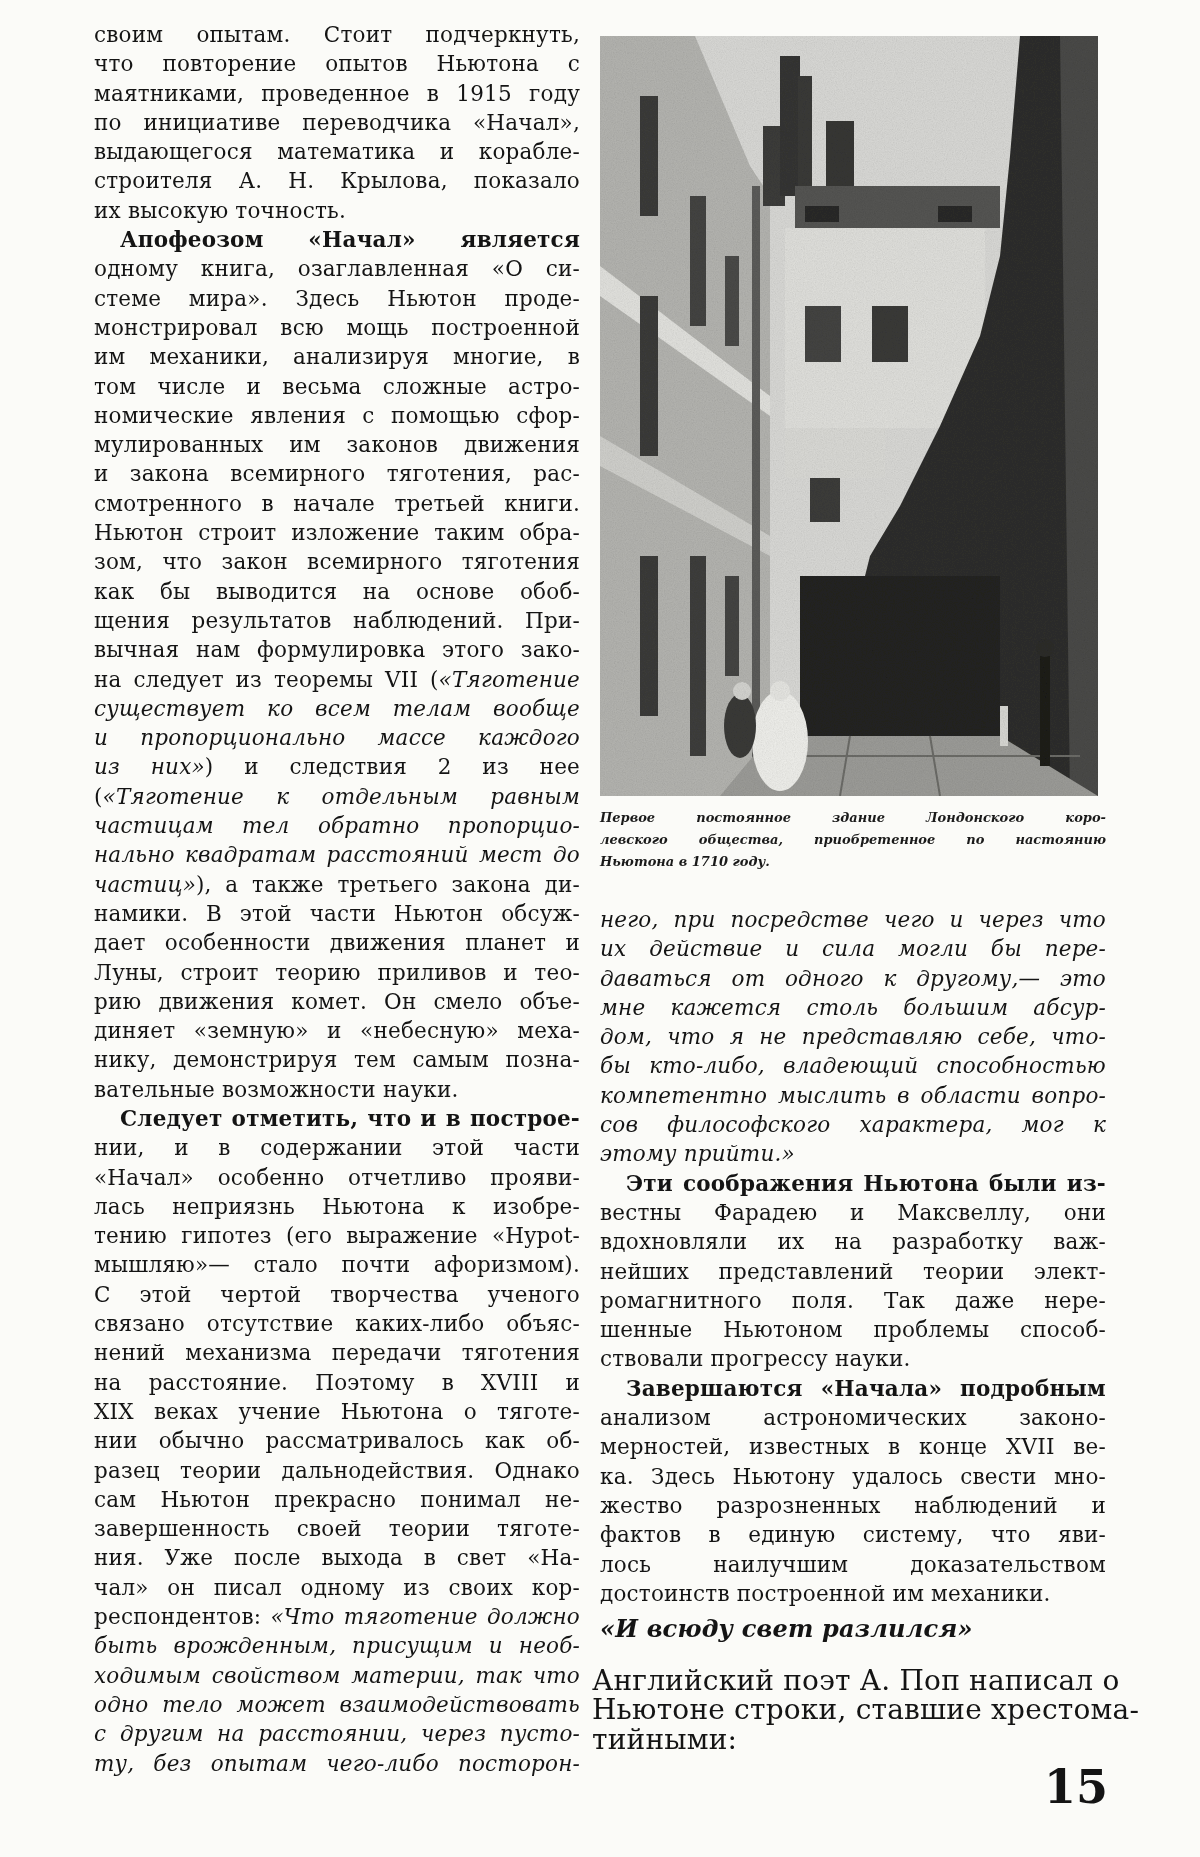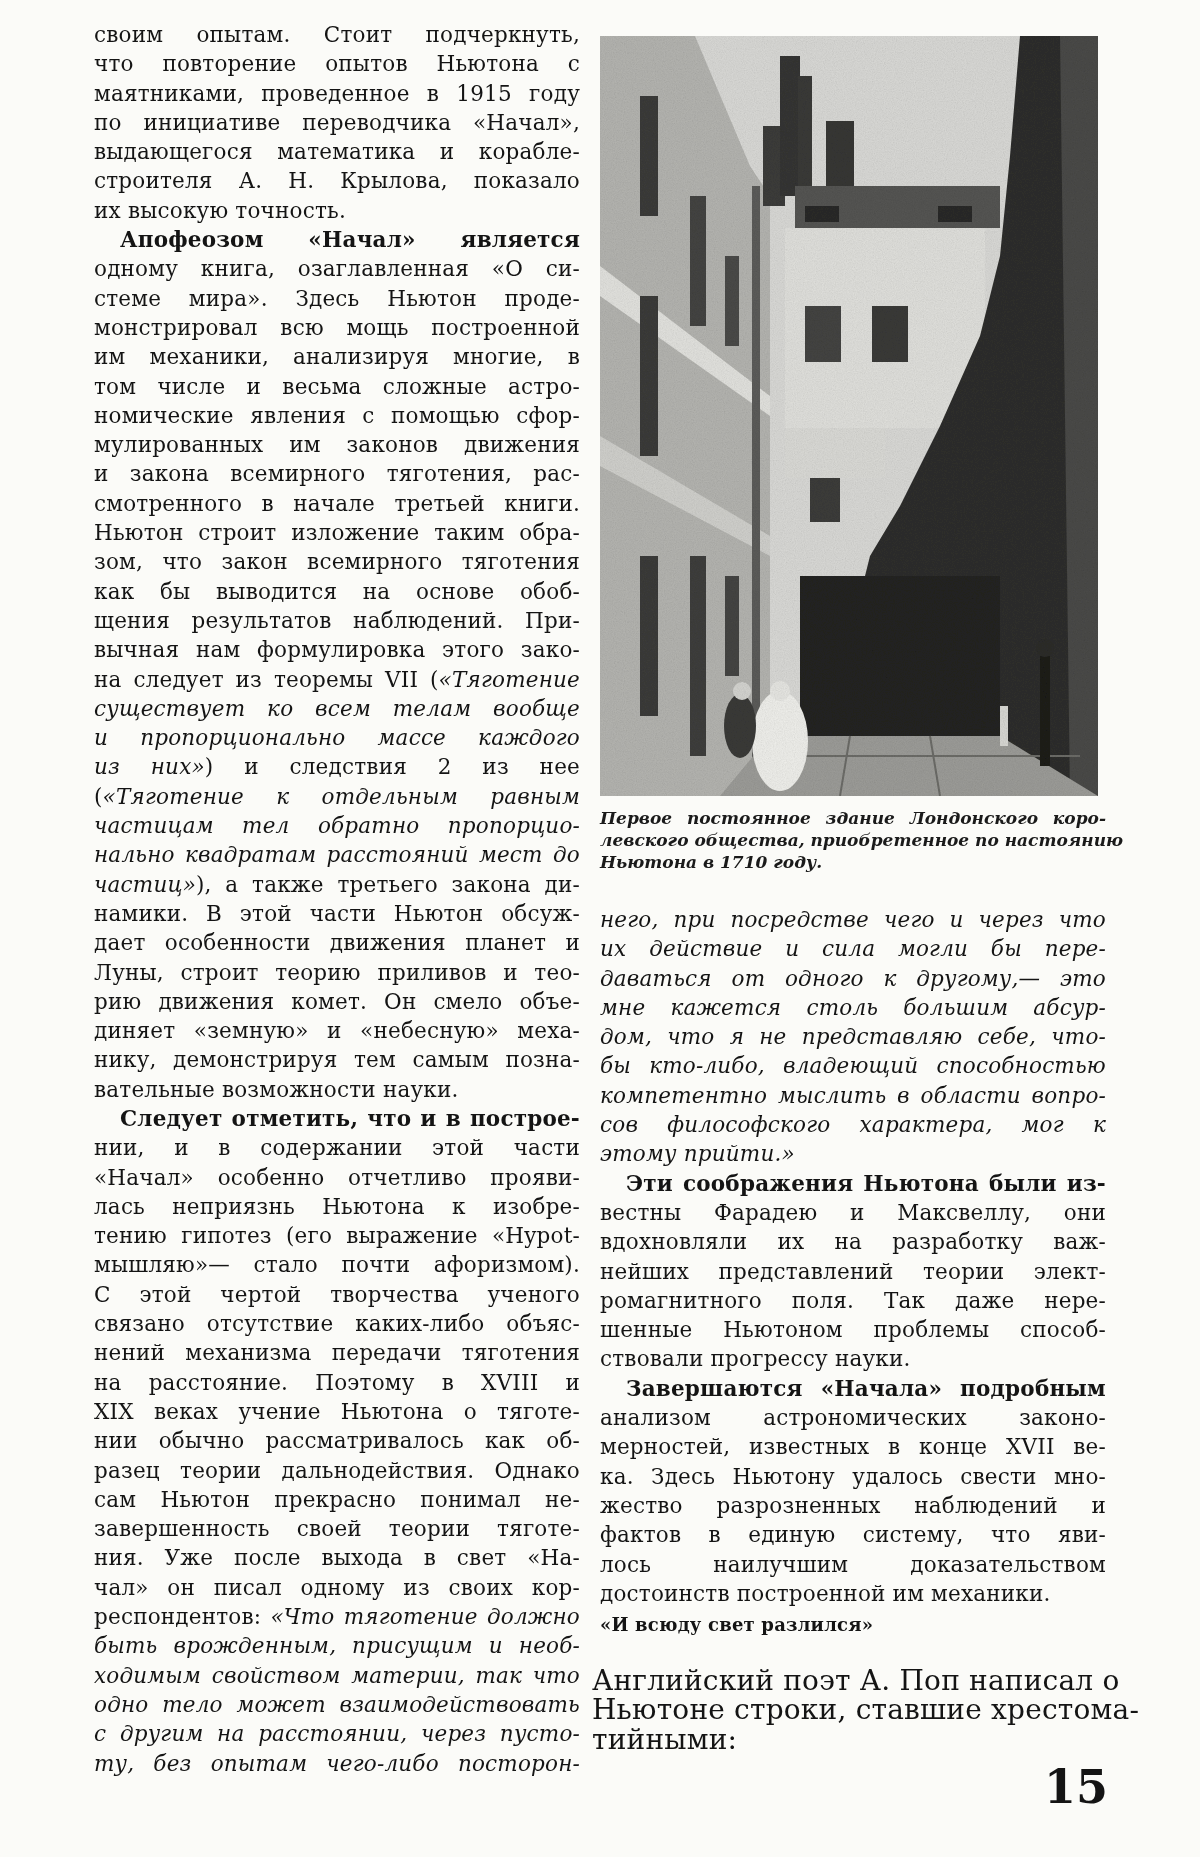--- a/index.html
+++ b/index.html
@@ -36,34 +36,35 @@
       width: 498px; height: 760px;
       background: #5a5a58;
       overflow: hidden;
     }
     .photo svg { display: block; width: 100%; height: 100%; }
 
     .caption {
       position: absolute;
       left: 600px; top: 807px;
       width: 506px;
-      font-size: 17px;
+      font-size: 13px;
       line-height: 22px;
       font-style: italic;
       font-weight: bold;
       color: #1a1a1a;
     }
     .caption .line { height: 22px; }
 
     .section-heading {
       position: absolute;
       left: 600px; top: 1614px;
-      font-size: 18px;
+      font-size: 24px;
       font-weight: bold;
       letter-spacing: 0.2px;
+      font-style: italic;
     }
     .col-after {
       position: absolute;
       left: 592px; top: 1666px;
       width: 506px;
       font-size: 28px;
       line-height: 29.3px;
       letter-spacing: 0.2px;
     }
     .page-number {

